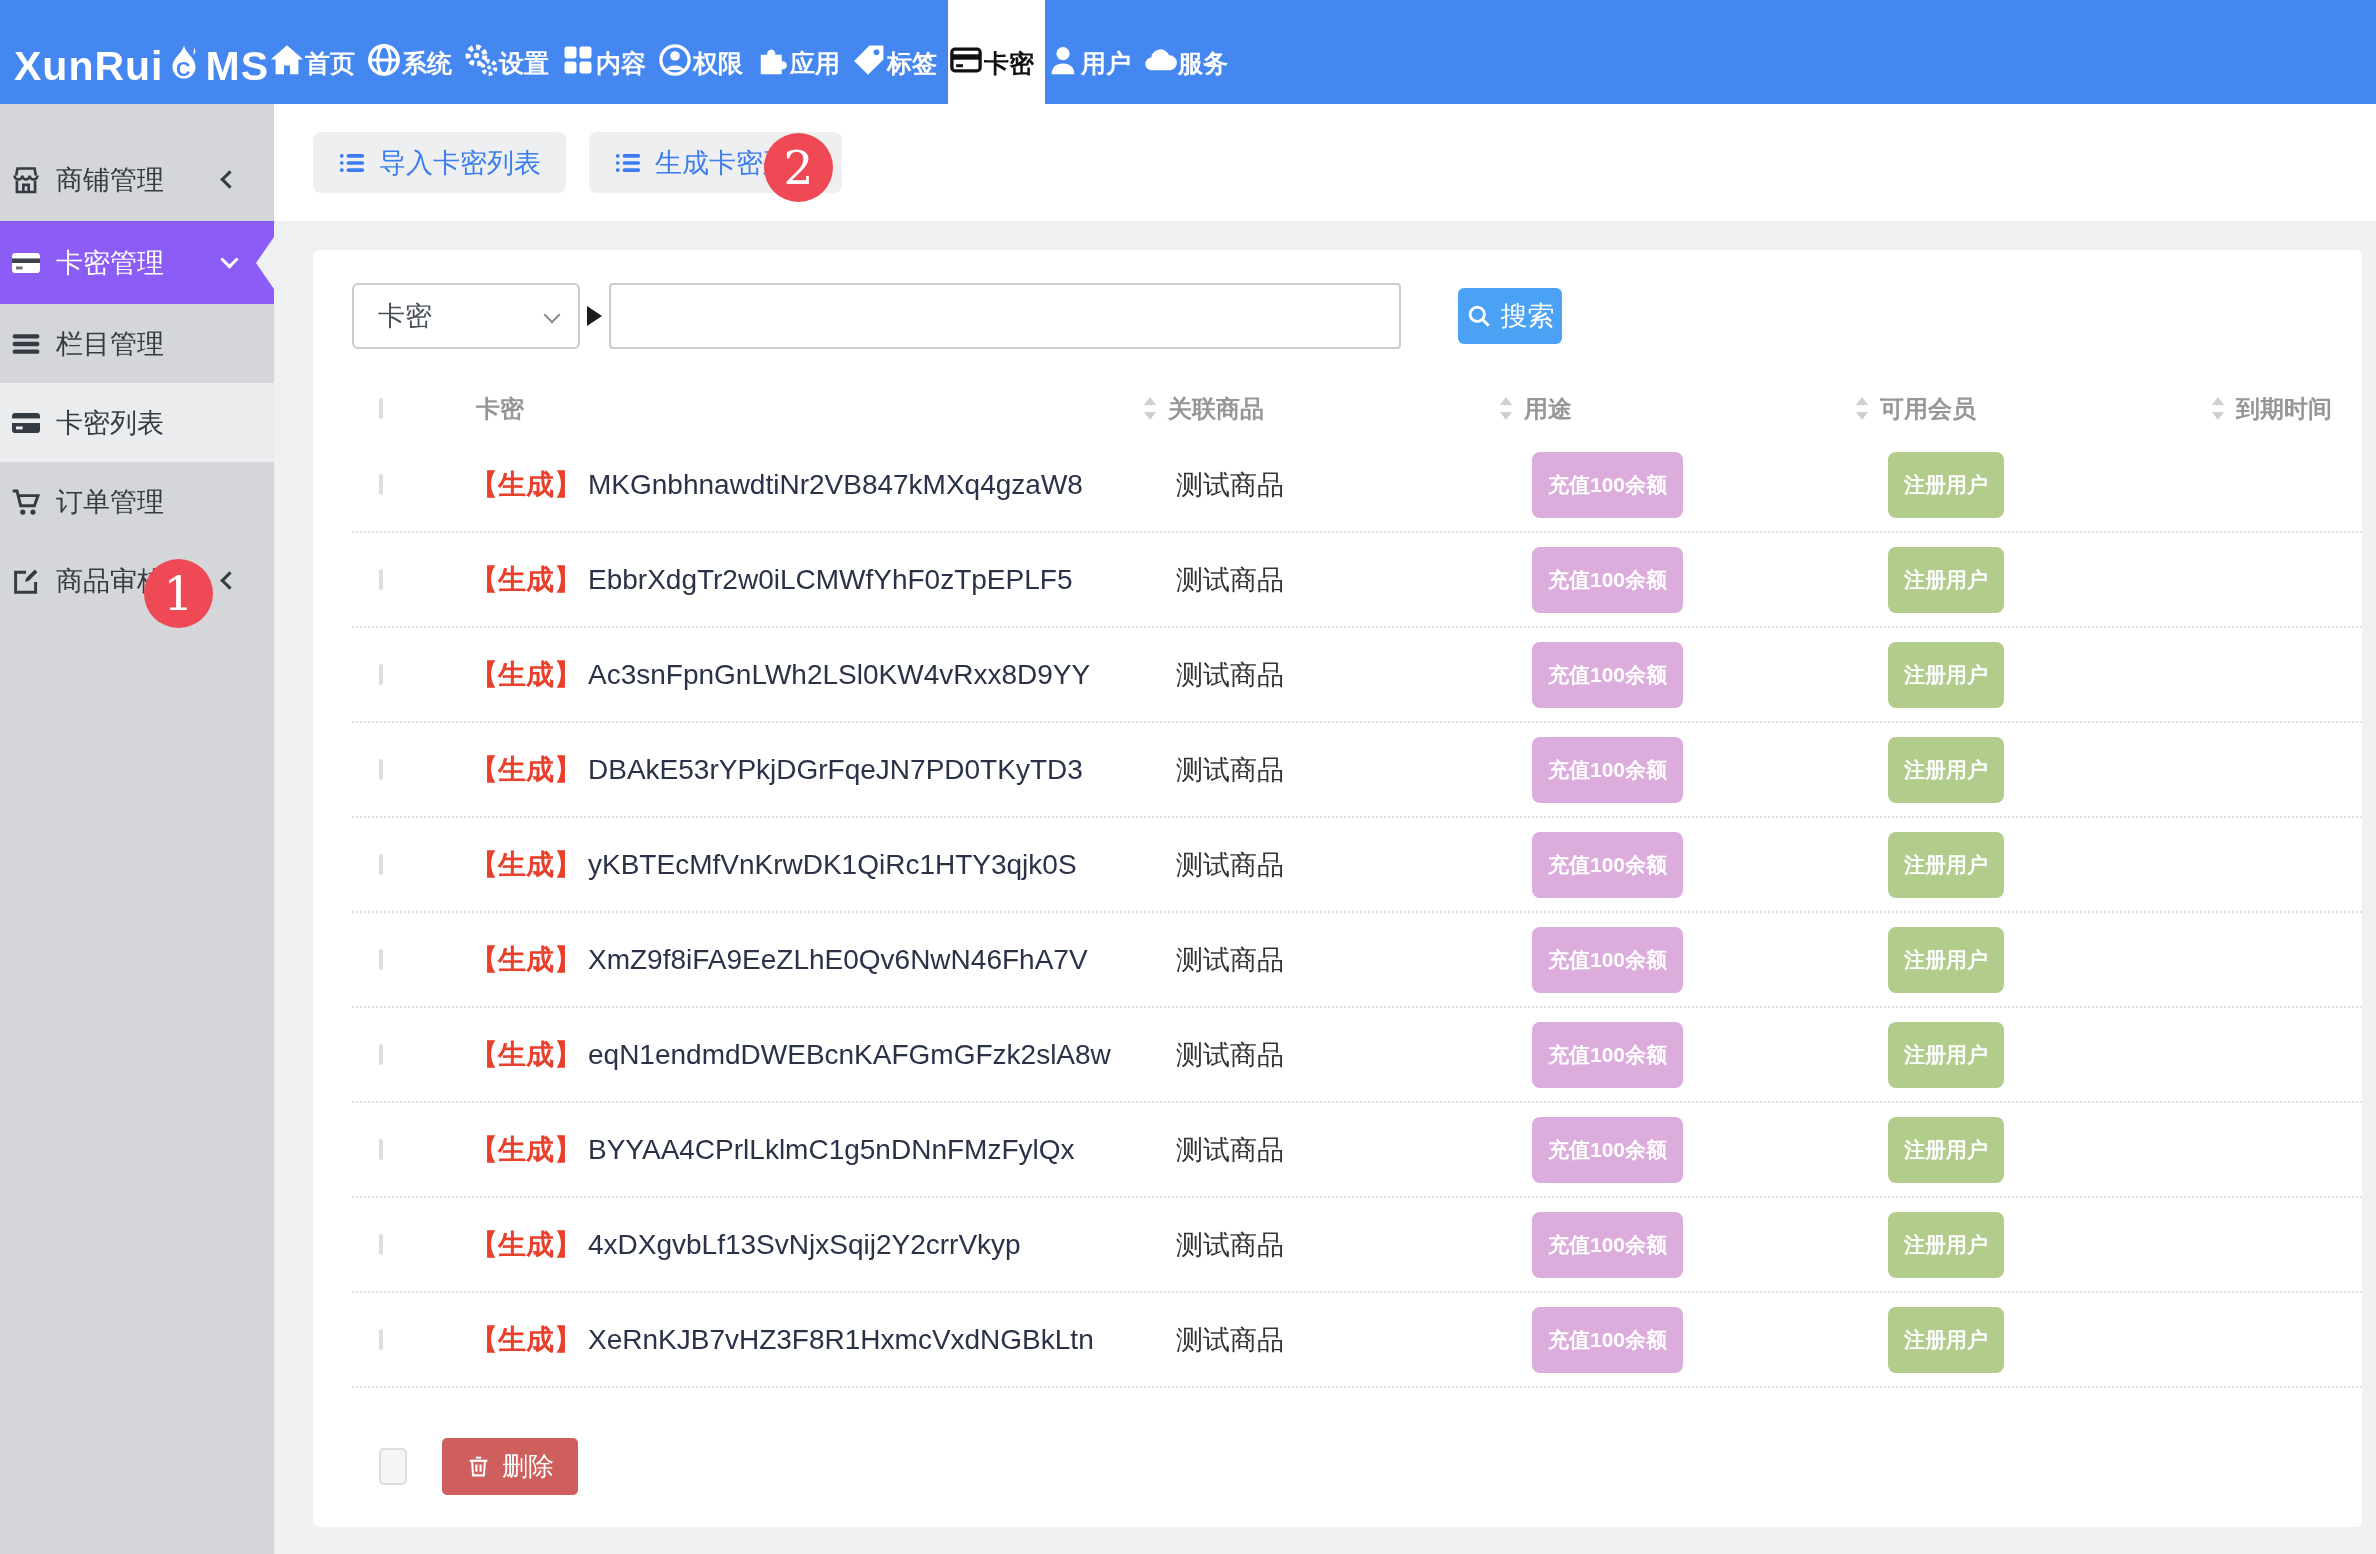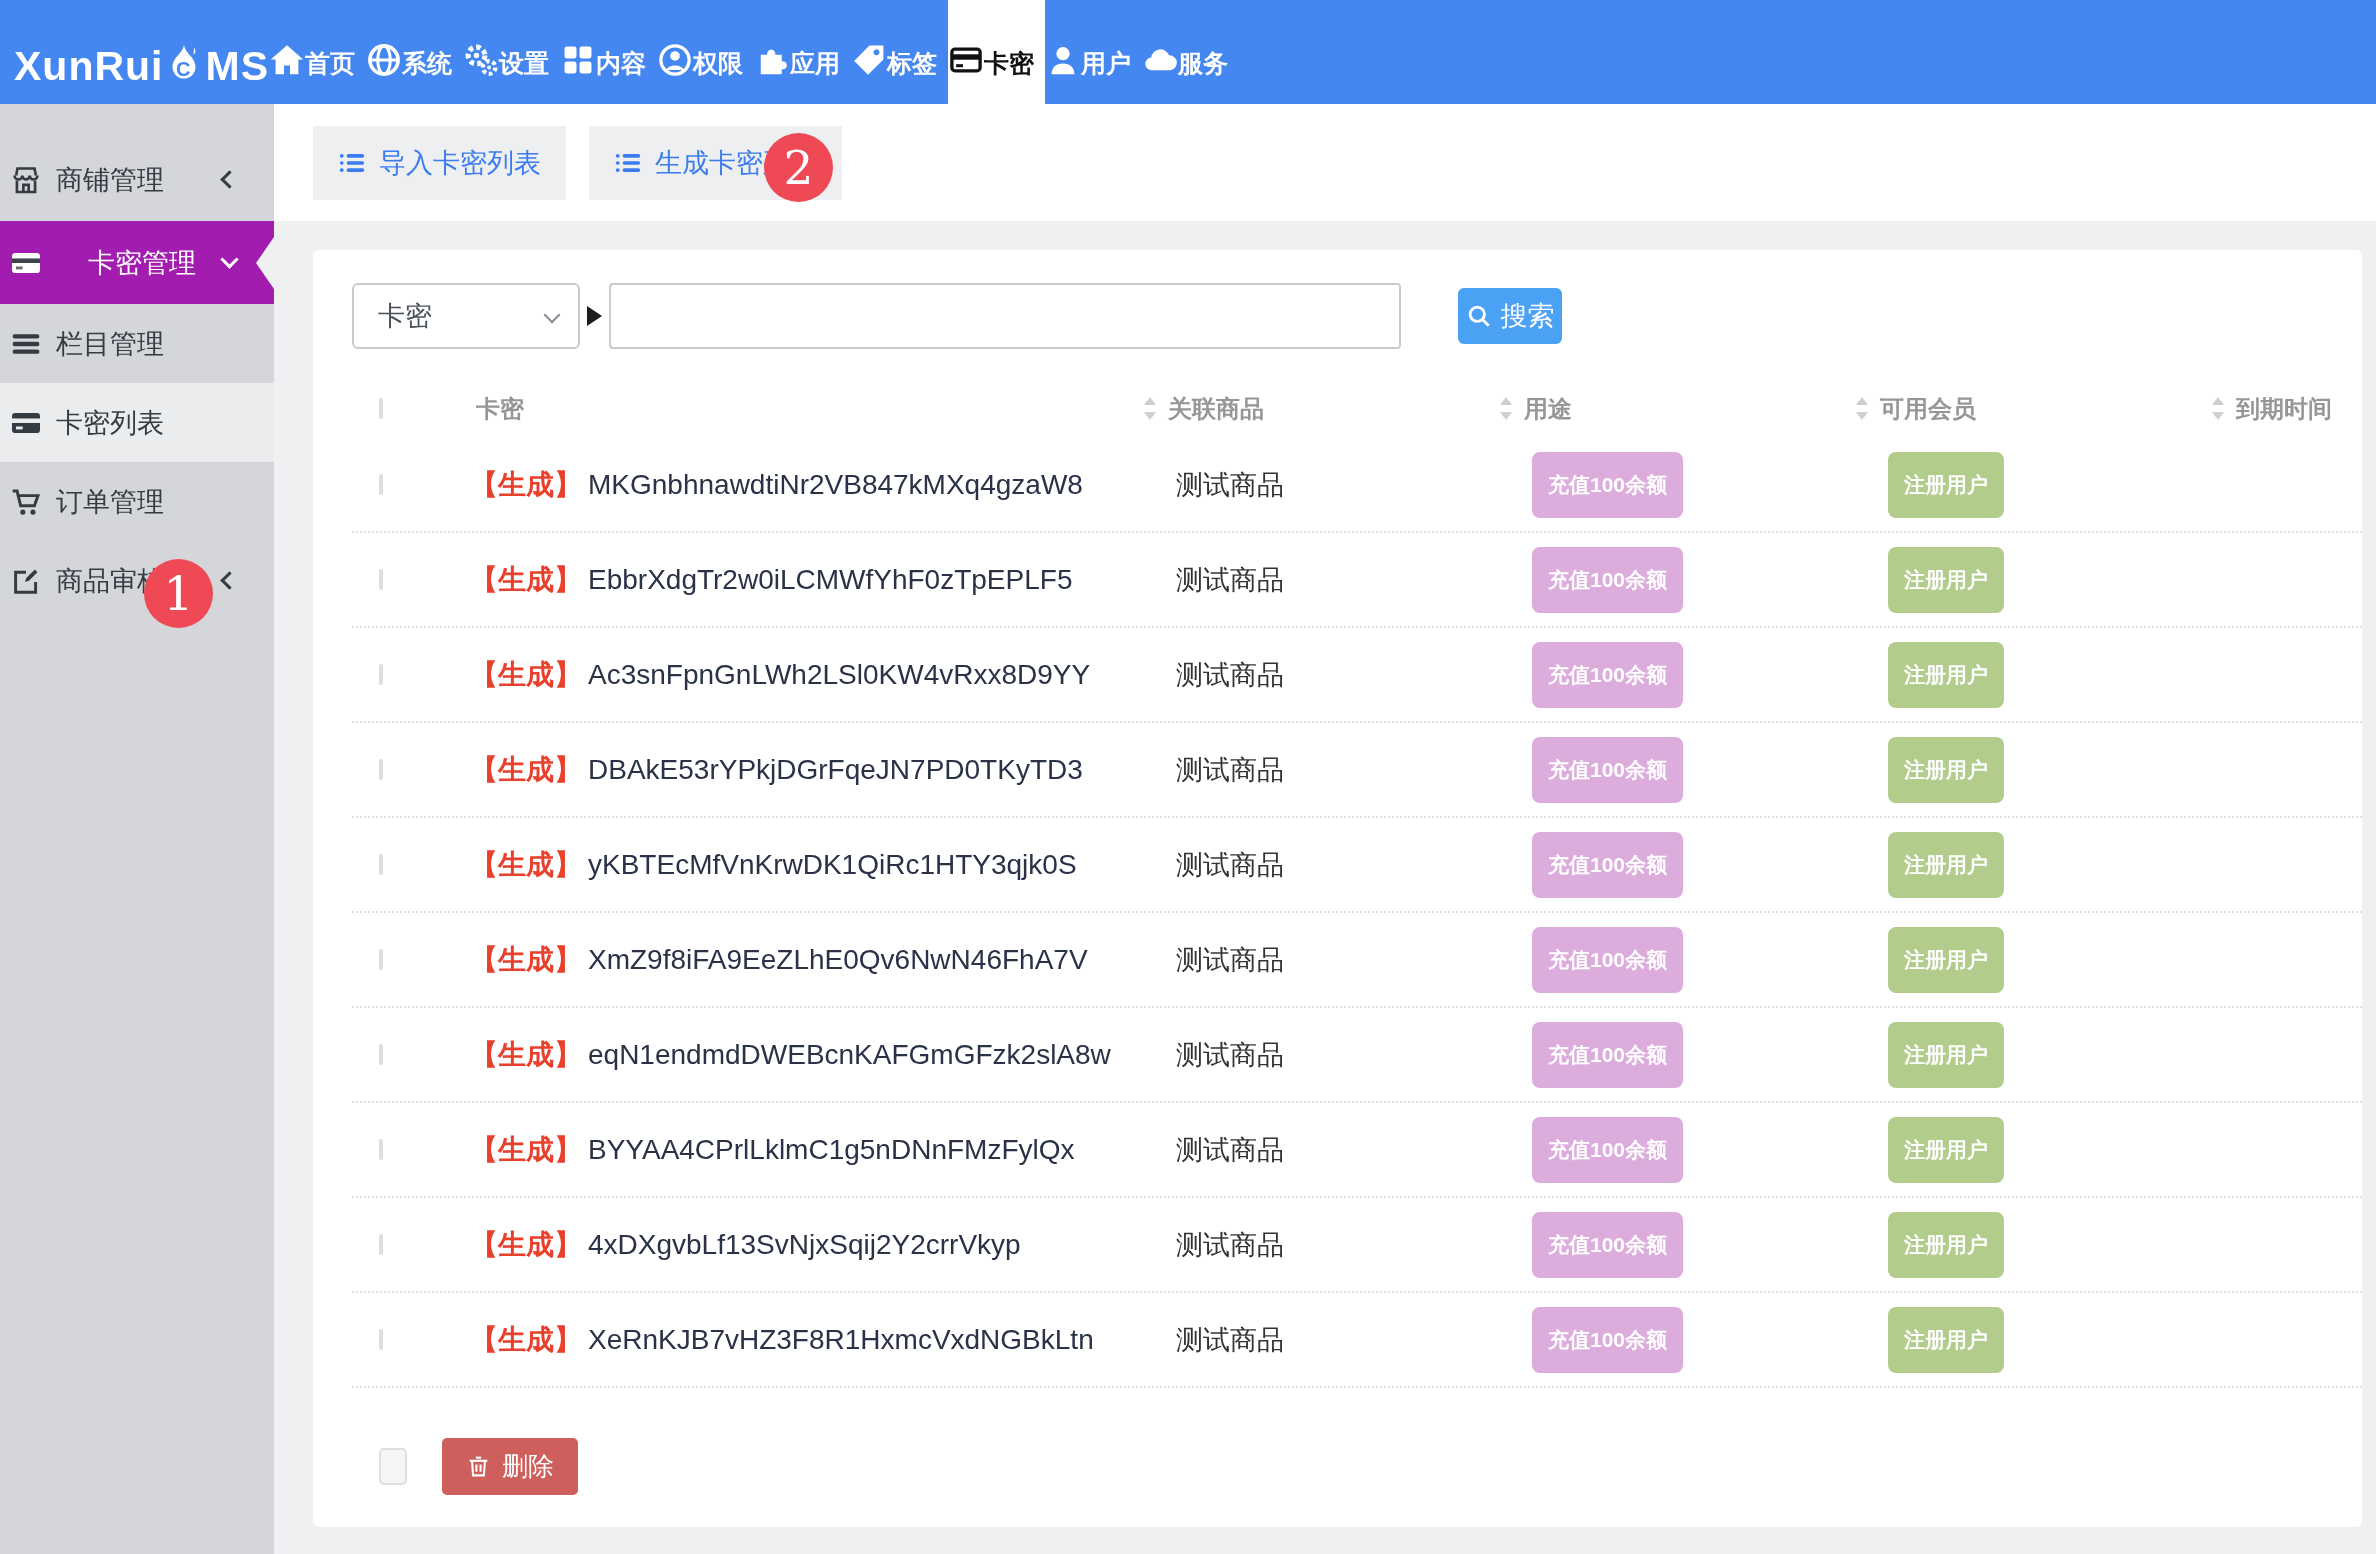--- a/index.html
+++ b/index.html
@@ -20,28 +20,28 @@
   
   .sidebar { position:absolute; left:0; top:104px; width:274px; height:1450px; background:#d4d6d9; padding-top:34px; }
   .side-item { position:relative; height:79px; display:flex; align-items:center; color:#343b43; cursor:pointer; }
   .side-item.lv1 { height:83px; }
   .side-ico { width:36px; margin-left:8px; display:flex; justify-content:center; }
   .side-ico svg { width:32px; height:32px; }
   .side-lbl { margin-left:12px; font-size:27px; font-weight:500; }
   .chev { position:absolute; right:38px; width:13px; height:13px; border-left:3px solid currentColor; border-bottom:3px solid currentColor; }
   .chev-l { transform:rotate(45deg); }
   .chev-d { transform:rotate(-45deg); margin-top:-6px; }
-  .side-item.active-parent { background:#a21caf; color:#fff; font-weight:700;gap:32px; }
+  .side-item.active-parent { background:#8b5cf6; color:#fff; font-weight:700; }
   .side-item.active-parent::after { content:""; position:absolute; right:0; top:50%; transform:translateY(-50%); width:0; height:0;
       border-top:26px solid transparent; border-bottom:26px solid transparent; border-right:18px solid #eff0f1; }
   .side-item.current { background:#ebecee; }
   
   .content { position:absolute; left:274px; top:104px; width:2102px; height:1450px; }
   .strip { height:117px; background:#fff; display:flex; align-items:center; padding-left:39px; gap:23px; }
-  .tool-btn { height:74px; display:flex; align-items:center; gap:13px; padding:0 25px; background:#edeff0; border:none; border-radius:0;
+  .tool-btn { height:61px; display:flex; align-items:center; gap:13px; padding:0 25px; background:#edeff0; border:none; border-radius:8px;
       color:#3b7cf0; font-size:27px; font-family:inherit; cursor:pointer; }
   .tool-btn svg { width:28px; height:28px; }
   .panel { margin:29px 14px 0 39px; background:#fff; border-radius:6px; height:1277px; padding:33px 0 0 39px; }
   
   .search-row { display:flex; align-items:center; }
   .select { position:relative; width:228px; height:66px; background:#fff; border:2px solid #c9cbce; border-radius:6px;
       display:flex; align-items:center; padding-left:24px; font-size:27px; color:#4a5059; cursor:pointer; }
   .select .caret { position:absolute; right:20px; top:24px; width:12px; height:12px; border-left:2px solid #8a8f96; border-bottom:2px solid #8a8f96; transform:rotate(-45deg); }
   .arrow-r { width:0; height:0; border-left:15px solid #1c1c1c; border-top:10px solid transparent; border-bottom:10px solid transparent; margin:0 7px 0 7px; }
   .search-input { width:792px; height:66px; border:2px solid #c9cbce; border-radius:4px; font-size:27px; padding:0 18px; color:#333; outline:none; font-family:inherit; }

